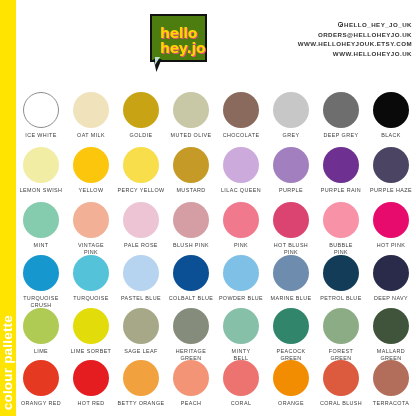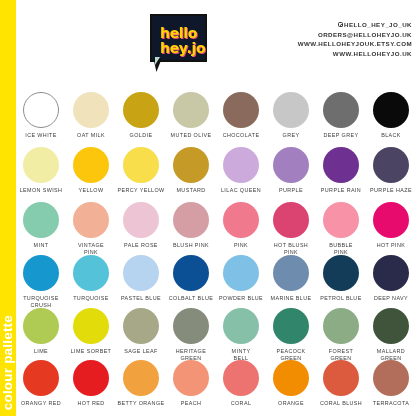--- a/index.html
+++ b/index.html
@@ -57,21 +57,21 @@
     top: 14px;
     width: 60px;
     height: 58px;
   }
   #logo-bubble {
     position: absolute;
     left: 0;
     top: 0;
     width: 57px;
     height: 48px;
-    background: #0f172a;
+    background: #4d7c0f;
     border: 2.5px solid #111111;
     box-sizing: border-box;
   }
   #logo-tail {
     position: absolute;
     left: 5px;
     top: 45px;
     width: 0;
     height: 0;
     border-left: 8px solid #111111;

